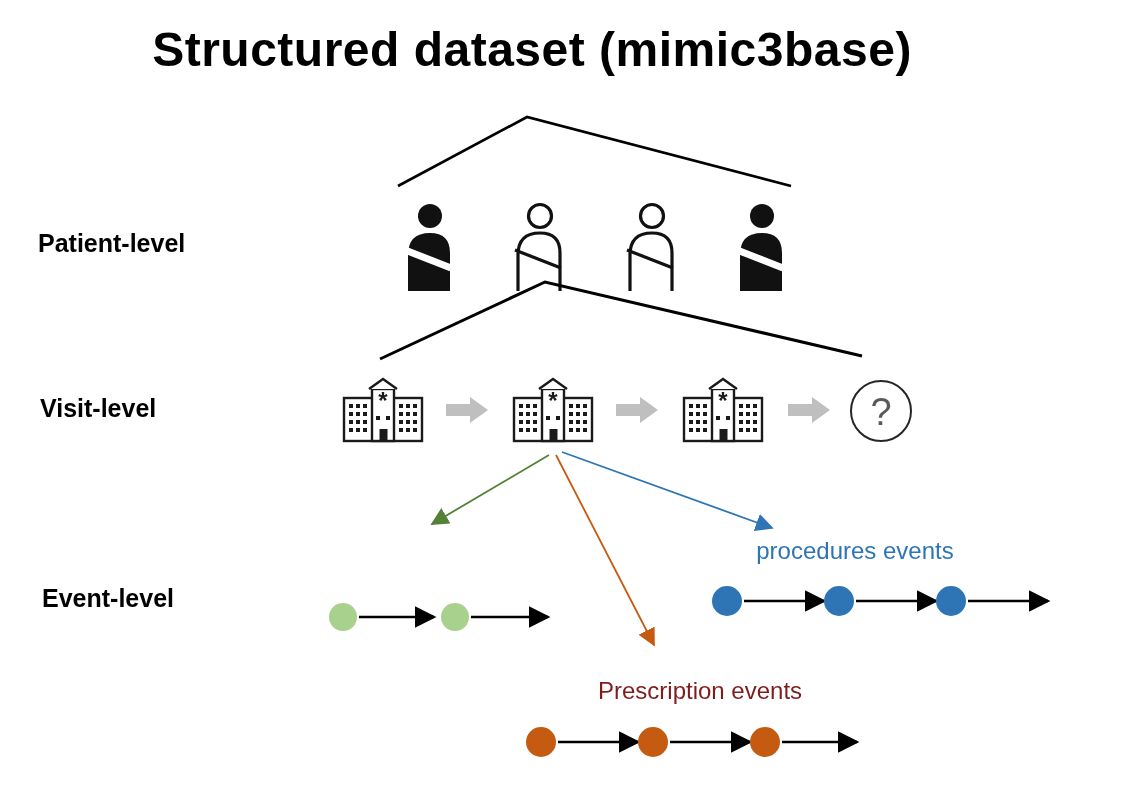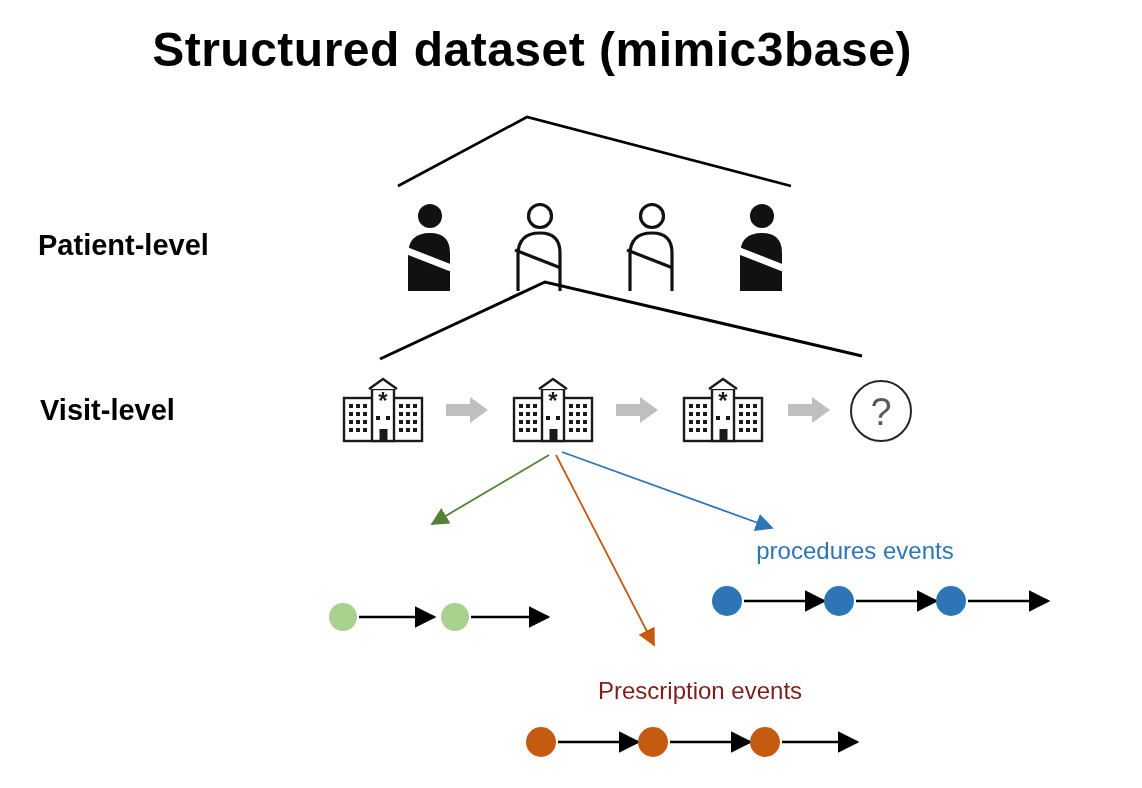--- a/index.html
+++ b/index.html
@@ -11,21 +11,21 @@
     overflow:hidden;
   }
   .abs{position:absolute;}
   .title{
     left:132px;top:22px;width:800px;
     text-align:center;
     font-size:48px;font-weight:bold;color:#000;
     letter-spacing:0.5px;
   }
   .level-label{
-    font-size:29px;font-weight:bold;color:#000;
+    font-size:25px;font-weight:bold;color:#000;
   }
   .event-label{
     font-size:24px;font-weight:400;text-align:center;width:320px;
   }
   .c-green{color:#538135;}
   .c-blue{color:#2e75b6;}
   .c-orange{color:#7f1d1d;}
   svg#diagram{position:absolute;left:0;top:0;}
 </style>
 </head>
@@ -130,17 +130,18 @@
       <circle cx="541" cy="742" r="15" fill="#c55a11"></circle>
       <circle cx="653" cy="742" r="15" fill="#c55a11"></circle>
       <circle cx="765" cy="742" r="15" fill="#c55a11"></circle>
     </g>
   </svg>
 
   <div class="abs title">Structured dataset (mimic3base)</div>
 
   <div class="abs level-label" style="left:38px;top:229px;">Patient-level</div>
   <div class="abs level-label" style="left:40px;top:394px;">Visit-level</div>
+  <div class="abs level-label" style="left:42px;top:584px;">Event-level</div>
 
   <div class="abs event-label c-blue" style="left:695px;top:537px;">procedures events</div>
   <div class="abs event-label c-orange" style="left:540px;top:677px;">Prescription events</div>
 
 </div>
 
 </body></html>

